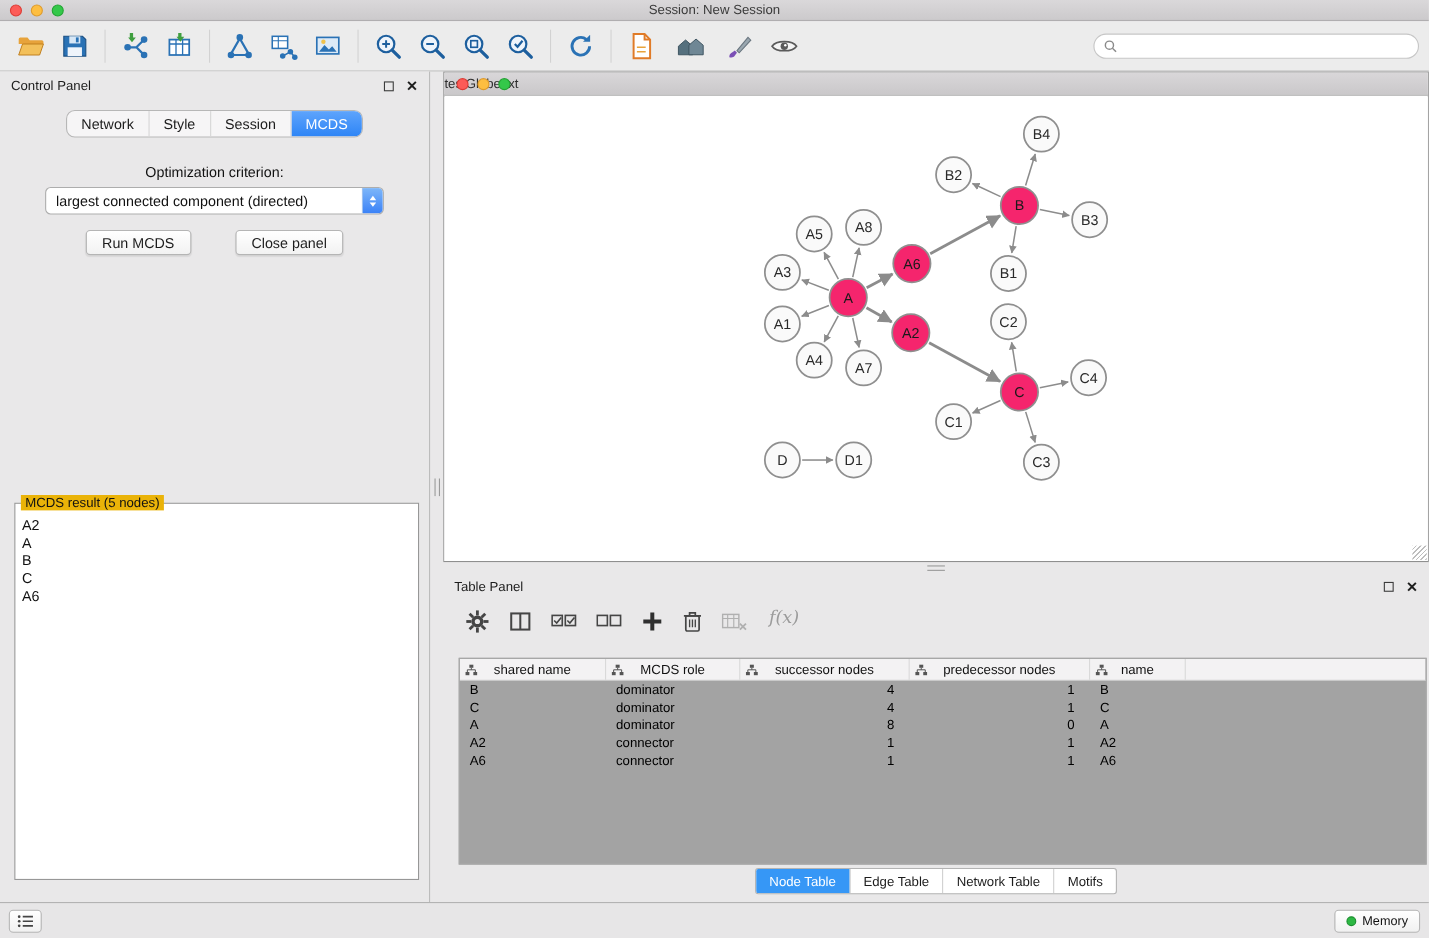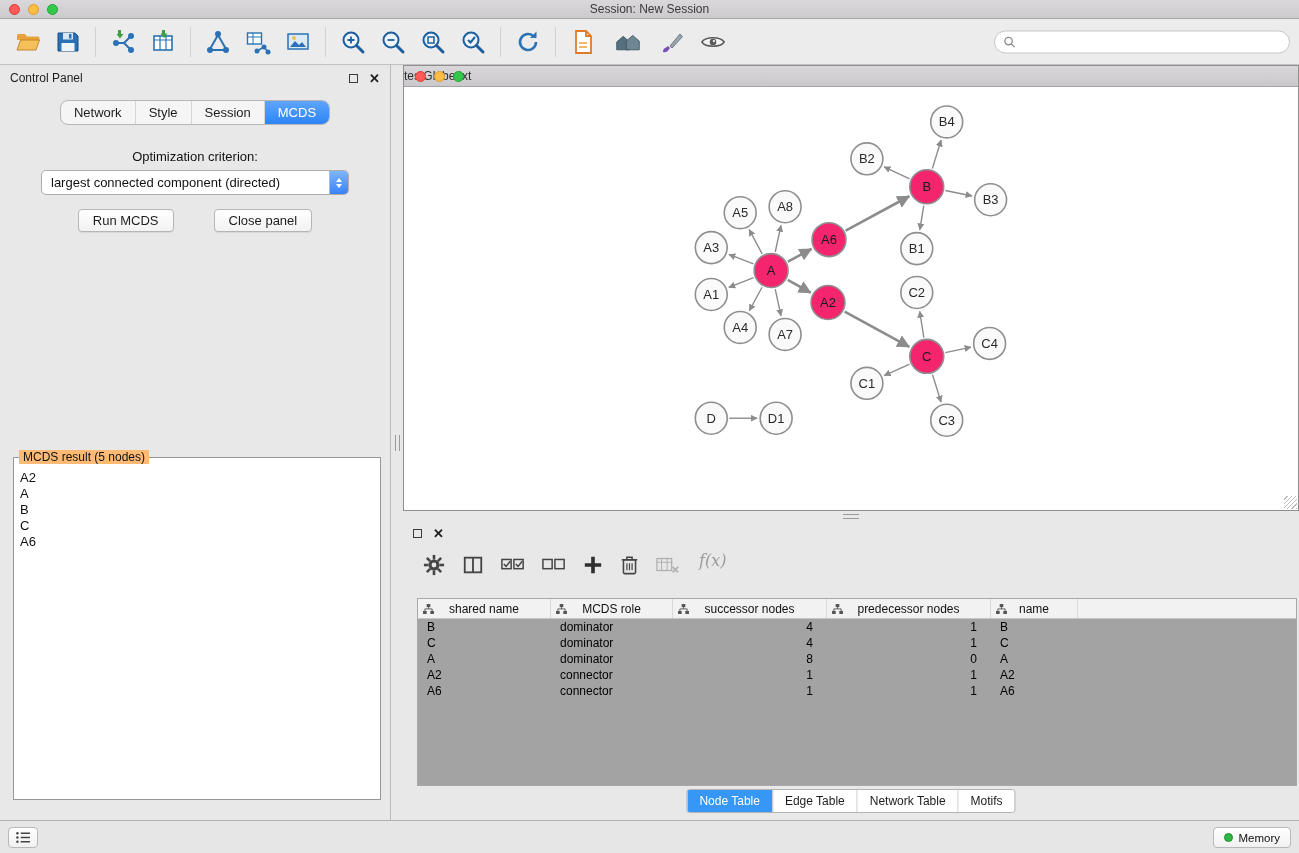--- a/index.html
+++ b/index.html
@@ -32,21 +32,21 @@
   .cp-tab.active{background:linear-gradient(#5ea4fc,#2e85f6);color:#fff}
   .opt-label{margin-top:24px;text-align:center;font-size:13px;color:#111}
   .dropdown{margin:6px auto 0;width:308px;height:25px;background:#fff;border:1px solid #adadad;border-radius:5px;display:flex;align-items:center;overflow:hidden;cursor:pointer}
   .dd-text{flex:1;font-size:13px;padding-left:9px;color:#111;white-space:nowrap}
   .dd-btn{width:19px;height:100%;background:linear-gradient(#7db6f9,#3b82f7);display:flex;flex-direction:column;align-items:center;justify-content:center;gap:2px;border-left:1px solid #9cc0f0}
   .dd-up{width:0;height:0;border-left:3.5px solid transparent;border-right:3.5px solid transparent;border-bottom:4.5px solid #fff}
   .dd-down{width:0;height:0;border-left:3.5px solid transparent;border-right:3.5px solid transparent;border-top:4.5px solid #fff}
   .btn-row{margin-top:14px;display:flex;justify-content:center;gap:40px}
   .mac-btn{background:linear-gradient(#ffffff,#f2f2f2);border:1px solid #b5b5b5;border-radius:4px;padding:3px 14px;font-size:13px;color:#1d1d1d;box-shadow:0 1px 1px rgba(0,0,0,0.07);cursor:pointer;font-family:"Liberation Sans",sans-serif}
   .groupbox{position:absolute;left:13px;right:9px;top:392px;bottom:20px;border:1px solid #979797;background:#fff}
-  .groupbox-title{position:absolute;top:-8px;left:5px;background:#fdba74;padding:0 4px;font-size:12px;color:#111}
+  .groupbox-title{position:absolute;top:-8px;left:5px;background:#eab308;padding:0 4px;font-size:12px;color:#111}
   .mcds-list{padding:12px 6px 0 6px;font-size:13px;line-height:16px;color:#111}
   
   .v-splitter{position:absolute;left:391px;top:65px;width:12px;height:755px}
   .v-splitter::after{content:"";display:block;width:3px;height:16px;margin:370px auto 0;border-left:1px solid #9a9a9a;border-right:1px solid #9a9a9a}
   .h-splitter{position:absolute;left:403px;top:511px;width:896px;height:9px}
   .h-splitter::after{content:"";display:block;width:16px;height:3px;margin:3px auto 0;border-top:1px solid #9a9a9a;border-bottom:1px solid #9a9a9a}
   
   .network-window{position:absolute;left:403px;top:65px;width:896px;height:446px;border:1px solid #8f8f8f;background:#fff}
   .nw-titlebar{position:relative;height:21px;background:linear-gradient(#d9d7d9,#cac8ca);border-bottom:1px solid #a5a5a5}
   .nw-titlebar .traffic{top:5px;left:11px}
@@ -379,20 +379,21 @@
         </g>
       </svg>
   </div>
   <div class="resize-corner"></div>
 </div>
 
 <div class="h-splitter"></div>
 
 <div class="table-panel">
   <div class="panel-header">
+    <span class="ph-title">Table Panel</span>
     <span class="ph-float"></span>
     <span class="ph-close">✕</span>
   </div>
   <div class="tp-toolbar">
     <button class="tp-btn">
       <svg viewBox="0 0 24 24" width="22">
           <g fill="#454545">
             <rect x="10.6" y="1" width="2.8" height="5"></rect>
             <rect x="10.6" y="18" width="2.8" height="5"></rect>
             <rect x="1" y="10.6" width="5" height="2.8"></rect>

